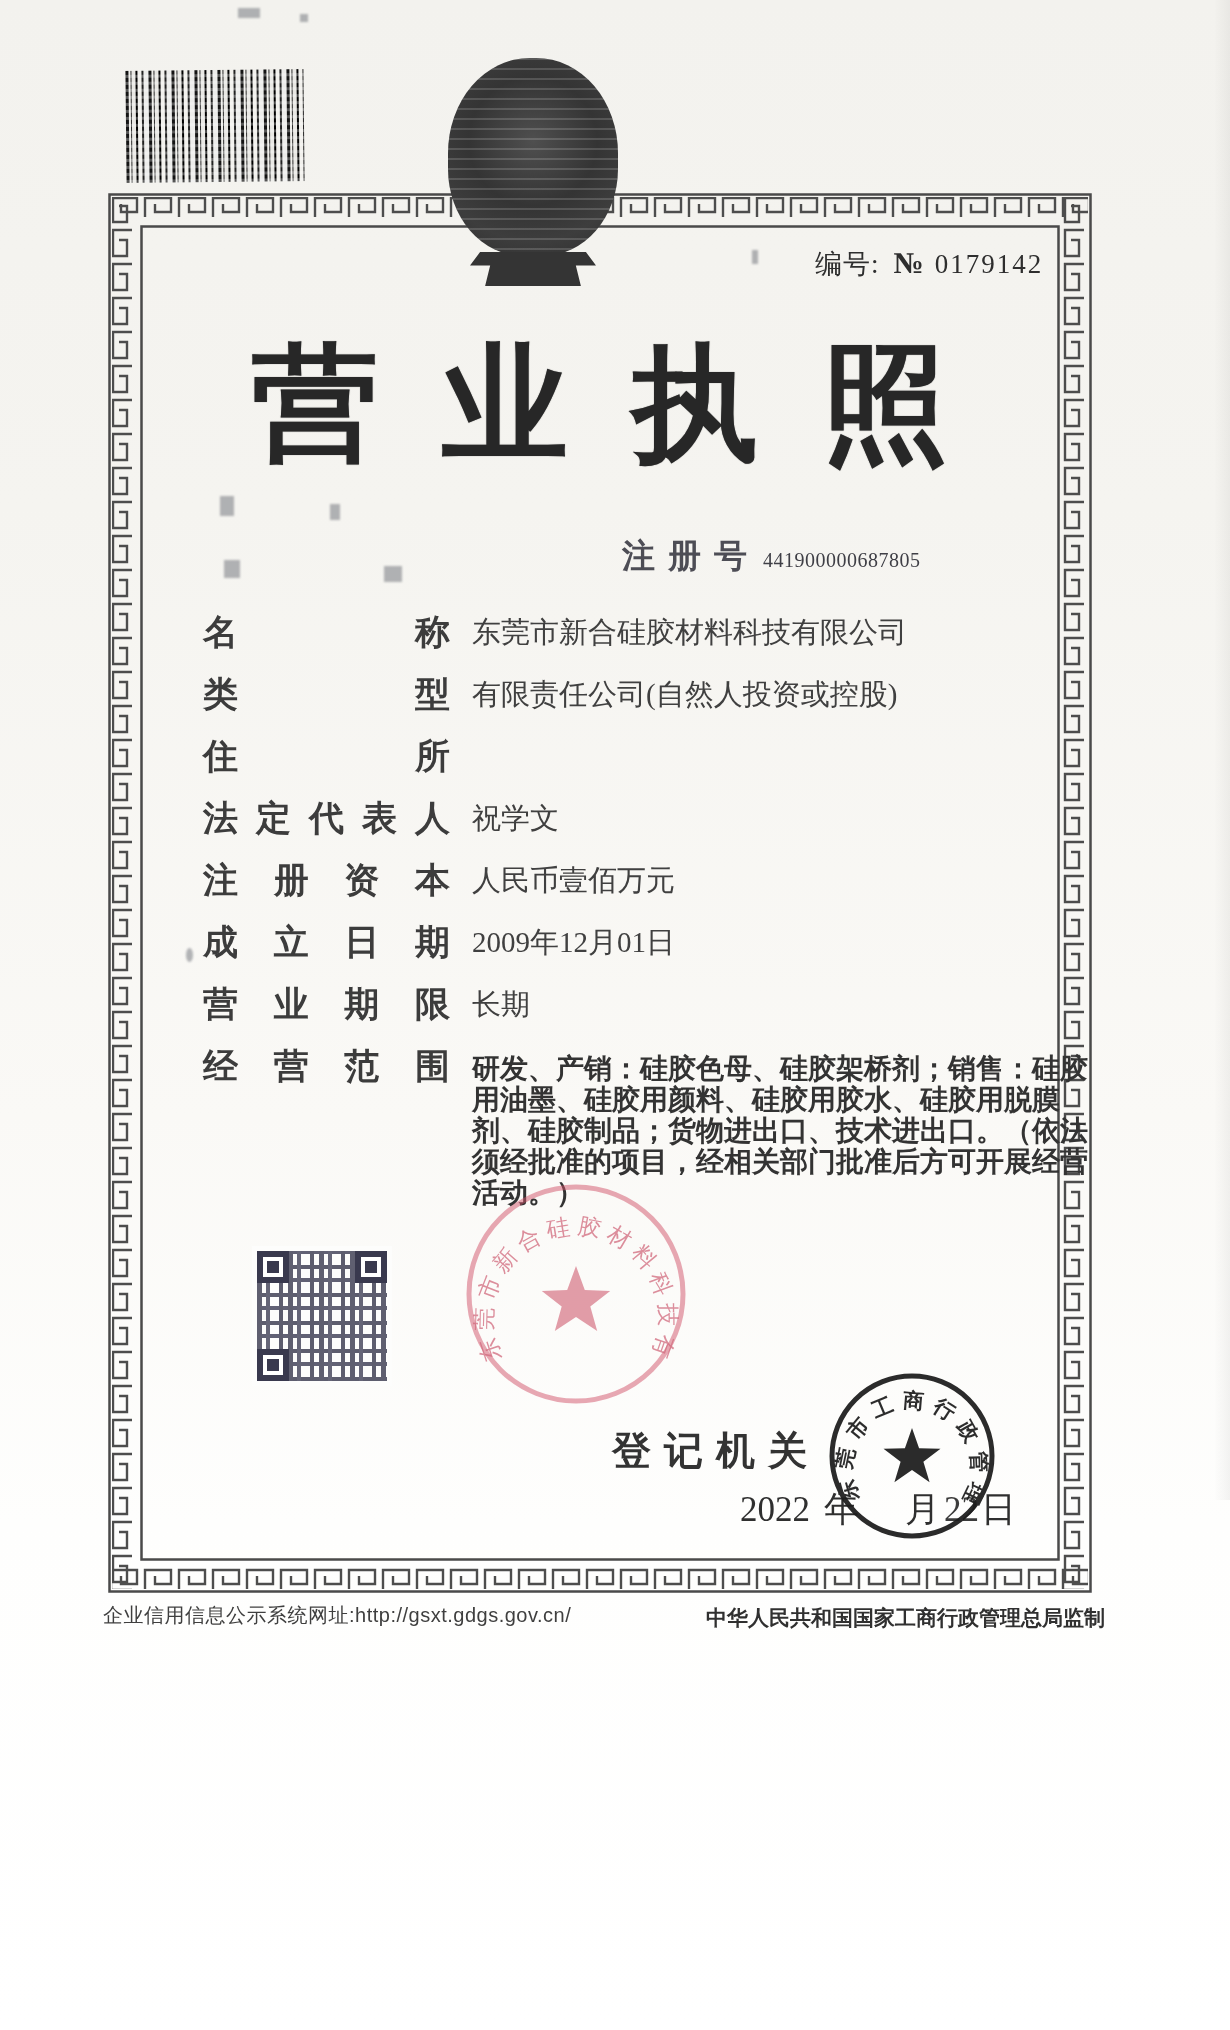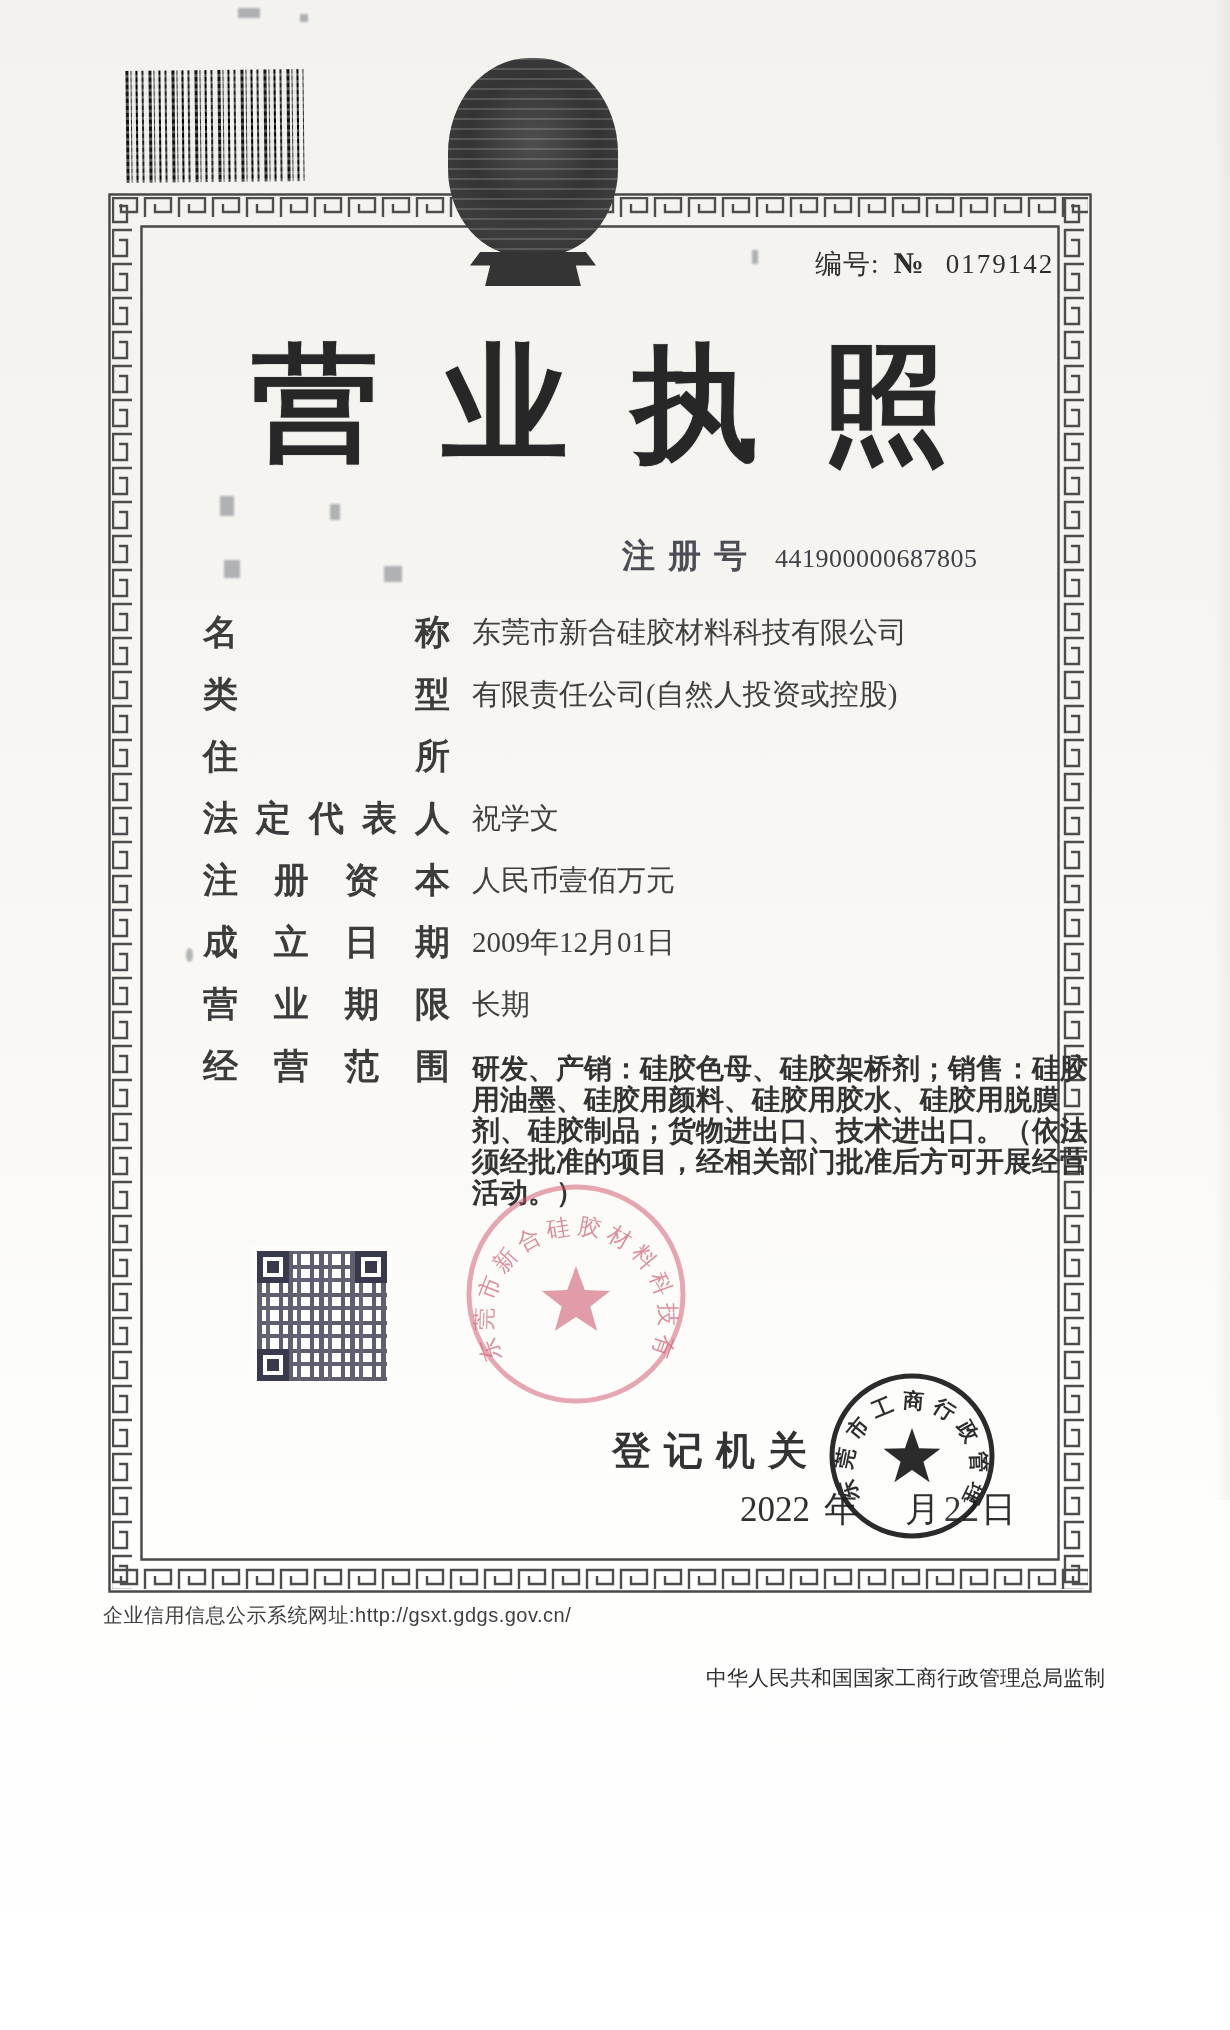--- a/index.html
+++ b/index.html
@@ -22,44 +22,44 @@
   .emblem-base{position:absolute;left:470px;top:252px;width:126px;height:34px;background:#343434;z-index:3;
     clip-path:polygon(8% 0,92% 0,100% 40%,84% 40%,88% 100%,12% 100%,16% 40%,0 40%);
     filter:blur(.3px);}
 
   
   .frame{position:absolute;left:108px;top:193px;z-index:1;}
 
   
   .serial{position:absolute;left:815px;top:246px;font-size:27px;color:#2e2e2e;z-index:2;letter-spacing:1px;}
   .serial .sym{font-weight:700;font-size:30px;margin:0 10px 0 14px;}
-  .serial .num{letter-spacing:2px;margin-left:11px;}
+  .serial .num{letter-spacing:2px;}
   .title{position:absolute;left:108px;top:336px;width:984px;display:flex;justify-content:center;gap:64px;
     font-size:126px;line-height:1.1;font-weight:700;color:#272727;z-index:2;
     text-shadow:0 0 1px rgba(45,45,45,.65);}
   .regno{position:absolute;left:622px;top:534px;display:flex;align-items:baseline;z-index:2;color:#4d4d55;}
   .regno-label{width:125px;display:flex;justify-content:space-between;font-size:33px;font-weight:600;}
-  .regno-value{margin-left:28px;font-size:26px;color:#3f3f46;letter-spacing:.5px;}
+  .regno-value{margin-left:16px;font-size:20px;color:#3f3f46;letter-spacing:.5px;}
 
   
   .fields{position:absolute;left:203px;top:608px;width:900px;z-index:2;}
   .row{display:flex;align-items:flex-start;margin-bottom:13px;}
   .row-label{width:247px;flex:0 0 247px;display:flex;justify-content:space-between;
     font-size:35px;line-height:49px;font-weight:600;color:#3c3c3c;}
   .row-value{margin-left:22px;font-size:29px;line-height:49px;color:#404040;}
   .row-value.long{font-size:28px;line-height:31px;width:620px;padding-top:11px;color:#333;font-weight:600;}
 
   
   .registrar{position:absolute;left:612px;top:1424px;display:flex;gap:13px;
     font-size:39px;font-weight:600;color:#333;z-index:2;}
   .date{position:absolute;left:740px;top:1486px;font-size:35px;color:#2f2f2f;z-index:2;white-space:nowrap;}
   .date .yl{margin-left:14px;} .date .ml{margin-left:46px;} .date .d{margin-left:4px;color:#3b3b3b;} .date .dl{margin-left:2px;}
   .footer-left{position:absolute;left:103px;top:1602px;font-size:20px;color:#3f3f3f;letter-spacing:.5px;z-index:2;
     font-family:Liberation Sans, sans-serif;}
-  .footer-right{position:absolute;left:706px;top:1664px;font-size:21px;font-weight:400;color:#303030;z-index:2;}
+  .footer-right{position:absolute;left:706px;top:1604px;font-size:21px;font-weight:700;color:#303030;z-index:2;}
 
   
   .qr{position:absolute;left:252px;top:1246px;width:140px;height:140px;background:#fdfdfc;z-index:2;}
   .qr-inner{position:absolute;inset:5px;opacity:.82;
     background:
       repeating-linear-gradient(90deg,#3d3d52 0 5px,transparent 5px 9px,#44445a 9px 13px,transparent 13px 22px,#3a3a4f 22px 26px,transparent 26px 31px),
       repeating-linear-gradient(0deg,#3b3b50 0 4px,transparent 4px 9px,transparent 9px 15px,#404057 15px 19px,transparent 19px 28px);}
   .qr .finder{position:absolute;width:20px;height:20px;border:6px solid #39394e;background:#fff;}
   .qr .f-tl{left:5px;top:5px;} .qr .f-tr{right:5px;top:5px;} .qr .f-bl{left:5px;bottom:5px;}
   .qr .finder::after{content:"";position:absolute;left:4px;top:4px;width:12px;height:12px;background:#39394e;}

